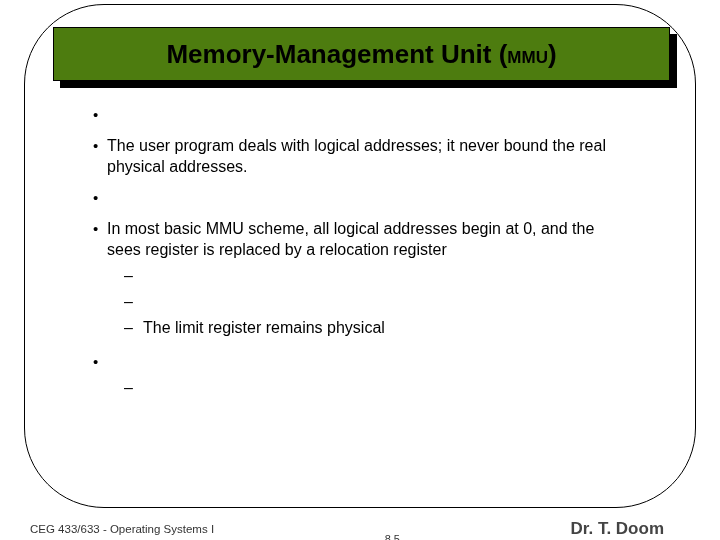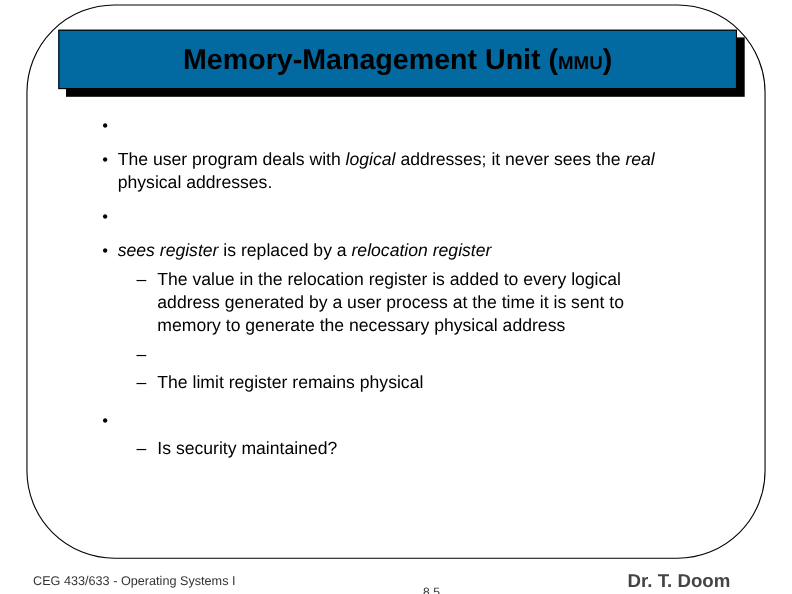--- a/index.html
+++ b/index.html
@@ -7,42 +7,42 @@
     width:720px;height:540px;position:relative;overflow:hidden;
     background:#ffffff;color:#000000;
     font-family:"Liberation Sans","DejaVu Sans",sans-serif;
   }
   .slide-border{
     position:absolute;left:24px;top:4px;right:24px;bottom:32px;
     border:1px solid #000;border-radius:80px;
   }
   .title-box{
     position:absolute;left:53px;top:27px;width:615px;height:52px;
-    background:#0369a1;border:1px solid #000;
+    background:#4d7c0f;border:1px solid #000;
     box-shadow:7px 7px 0 #000;
     display:flex;align-items:center;justify-content:center;
   }
   .title-text{
     font-weight:bold;font-size:26px;letter-spacing:0px;white-space:nowrap;
   }
   .title-acronym{font-size:17px;font-weight:bold;}
   .body-area{
     position:absolute;left:93px;top:104px;right:38px;
     font-size:16px;line-height:21px;
   }
   .bullet{display:flex;align-items:flex-start;}
   .bullet .btext{white-space:pre-line;}
   .bullet.level1{margin-top:10px;}
   .bullet.level1:first-child{margin-top:0;}
   .bullet.level2{margin-top:5px;margin-left:31px;}
   .bullet.level1.gap-before{margin-top:13px;}
   .marker{flex:0 0 auto;display:inline-block;}
   .bullet.level1 .marker{width:14px;font-size:15px;}
   .bullet.level2 .marker{width:19px;}
-  .it{font-style:italic;}
+  .it{}
   .footer{
     position:absolute;left:30px;right:56px;top:513px;
     display:flex;justify-content:space-between;align-items:center;
     font-size:11.5px;color:#333333;
   }
   .footer .center{font-size:11px;margin-top:20px;}
   .footer .right{font-size:17px;color:#444444;font-weight:bold;}
 </style>
 </head>
 <body>
@@ -54,49 +54,46 @@
     <span>Memory-Management Unit (</span><span class="title-acronym">MMU</span><span>)</span>
   </div>
 </div>
 
 <div class="body-area">
     <div class="bullet level1">
       <span class="marker">•</span>
     </div>
     <div class="bullet level1">
       <span class="marker">•</span>
-      <span class="btext"><span>The user program deals with </span><span class="it">logical</span><span> addresses; it never sees the </span><span class="it">real</span><span>
+      <span class="btext"><span>The user program deals with </span><span class="it">logical</span><span> addresses; it never bound the </span><span class="it">real</span><span>
 physical addresses.</span></span>
     </div>
     <div class="bullet level1">
       <span class="marker">•</span>
     </div>
     <div class="bullet level1">
       <span class="marker">•</span>
-      <span class="btext"><span class="it">sees register</span><span> is replaced by a </span><span class="it">relocation register</span></span>
+      <span class="btext"><span>In most basic MMU scheme, all logical addresses begin at 0, and the
+</span><span class="it">sees register</span><span> is replaced by a </span><span class="it">relocation register</span></span>
     </div>
     <div class="bullet level2">
       <span class="marker">–</span>
-      <span class="btext"><span>The value in the relocation register is added to every logical
-address generated by a user process at the time it is sent to
-memory to generate the necessary physical address</span></span>
     </div>
     <div class="bullet level2">
       <span class="marker">–</span>
     </div>
     <div class="bullet level2">
       <span class="marker">–</span>
       <span class="btext"><span>The limit register remains physical</span></span>
     </div>
     <div class="bullet level1 gap-before">
       <span class="marker">•</span>
     </div>
     <div class="bullet level2">
       <span class="marker">–</span>
-      <span class="btext"><span>Is security maintained?</span></span>
     </div>
   </div>
 
 <div class="footer">
   <span class="left">CEG 433/633 - Operating Systems I</span>
   <span class="center">8.5</span>
   <span class="right">Dr. T. Doom</span>
 </div>
 
 </body></html>

